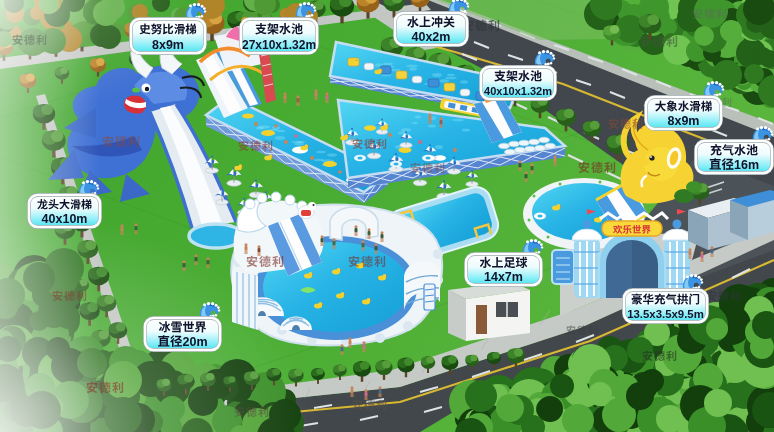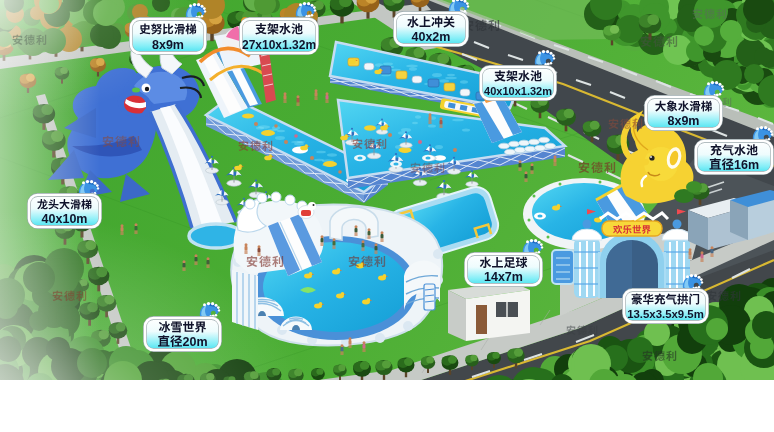--- a/index.html
+++ b/index.html
@@ -1,12 +1,12 @@
 <!DOCTYPE html>
-<html><head><meta charset="utf-8"><style>html,body{margin:0;padding:0;background:#fff}#sc{width:774px;height:380px;overflow:hidden}svg{display:block}text{font-family:"Liberation Sans",sans-serif}</style></head><body>
+<html><head><meta charset="utf-8"><style>html,body{margin:0;padding:0;background:#fff}#sc{width:774px;height:432px;overflow:hidden}svg{display:block}text{font-family:"Liberation Sans",sans-serif}</style></head><body>
 <div id="sc">
 <svg width="774" height="432" viewBox="0 0 774 432" xmlns="http://www.w3.org/2000/svg">
 <defs>
 <path id="u53F2" d="M227 590H439V449H227ZM564 590H772V449H564ZM261 323 150 283C188 205 235 145 289 97C229 62 146 34 30 14C56 -13 89 -65 103 -93C233 -65 328 -25 396 24C533 -47 707 -70 925 -80C933 -38 957 15 981 44C772 47 611 60 487 113C535 178 555 254 562 334H896V705H564V844H439V705H109V334H437C432 276 417 222 382 175C335 213 295 261 261 323Z"></path>
 <path id="u52AA" d="M376 644C361 603 340 568 315 538L226 579L262 644ZM75 541C129 519 183 493 234 466C178 430 109 407 29 394C48 370 70 326 80 297C181 320 267 355 334 410C364 392 390 375 411 360L498 437C474 453 444 471 410 489C456 551 489 631 508 733L442 748L422 745H310C324 775 336 805 347 834L235 855C223 820 207 782 190 745H45V644H138C117 606 95 570 75 541ZM420 350C417 322 414 295 410 270H113V169H377C334 92 247 40 54 8C76 -17 104 -64 114 -96C363 -47 464 41 509 169H752C741 81 728 39 712 25C703 16 692 14 675 14C654 14 606 15 559 20C577 -9 590 -54 592 -86C649 -88 702 -88 734 -85C769 -82 796 -74 821 -49C852 -18 871 57 887 223C890 238 891 270 891 270H533L542 339L548 326C609 347 665 374 714 409C766 368 827 336 898 314C913 343 944 388 969 410C905 426 848 451 801 484C867 556 915 650 942 773L871 796L851 792H523V691H586L531 678C558 605 592 541 636 487C592 457 541 434 487 419C503 402 522 374 536 350ZM637 691H803C782 640 753 595 718 557C684 596 657 641 637 691Z"></path>
 <path id="u6BD4" d="M112 -89C141 -66 188 -43 456 53C451 82 448 138 450 176L235 104V432H462V551H235V835H107V106C107 57 78 27 55 11C75 -10 103 -60 112 -89ZM513 840V120C513 -23 547 -66 664 -66C686 -66 773 -66 796 -66C914 -66 943 13 955 219C922 227 869 252 839 274C832 97 825 52 784 52C767 52 699 52 682 52C645 52 640 61 640 118V348C747 421 862 507 958 590L859 699C801 634 721 554 640 488V840Z"></path>
 <path id="u6ED1" d="M89 756C142 717 219 660 255 624L335 712C296 746 217 799 164 834ZM35 473C89 439 166 390 202 360L275 453C235 482 157 528 104 557ZM70 3 176 -71C226 23 277 133 321 234L227 308C177 197 115 76 70 3ZM486 191H747V144H486ZM486 272V316H747V272ZM380 815V547H285V359H376V-90H486V63H747V18C747 5 742 1 729 1C717 1 671 1 632 3C646 -23 659 -63 664 -91C732 -91 780 -90 815 -75C849 -60 860 -34 860 16V359H956V547H855V815ZM773 408H395V455H841V408ZM488 547V605H581V547ZM742 547H678V678H488V723H742Z"></path>
 <path id="u68AF" d="M169 850V663H40V552H162C134 431 80 290 19 212C39 180 65 125 77 91C111 142 143 215 169 296V-89H278V368C297 328 315 288 325 260L395 341C378 369 305 483 278 518V552H377V663H278V850ZM613 404V326H521L530 404ZM436 502C429 413 415 301 402 228H570C511 147 424 76 333 36C357 14 391 -26 408 -53C484 -13 555 49 613 122V-88H725V228H847C843 146 838 113 830 102C823 94 816 92 804 92C794 92 774 93 749 95C764 66 774 20 776 -15C812 -16 845 -14 864 -10C888 -6 904 2 921 23C942 50 949 125 955 285C956 298 957 326 957 326H725V404H932V687H835C858 726 882 772 904 817L788 850C773 800 745 734 720 687H589L625 703C613 744 583 803 550 847L457 809C480 773 504 725 517 687H405V588H613V502ZM725 588H823V502H725Z"></path>
 <path id="u652F" d="M434 850V718H69V599H434V482H118V365H250L196 346C246 254 308 178 384 116C279 71 156 43 22 26C45 -1 76 -58 87 -90C237 -65 378 -25 499 38C607 -21 737 -60 893 -82C909 -48 943 7 969 36C837 50 721 77 624 117C728 197 810 302 862 438L778 487L756 482H559V599H927V718H559V850ZM322 365H687C643 288 581 227 505 178C427 228 366 290 322 365Z"></path>
 <path id="u67B6" d="M662 671H804V510H662ZM549 774V408H924V774ZM436 383V311H51V205H367C285 126 154 57 30 21C55 -2 90 -47 108 -76C227 -33 347 42 436 133V-91H561V134C651 46 771 -27 891 -67C908 -36 945 10 970 34C845 67 717 130 633 205H945V311H561V383ZM188 849 184 750H51V647H172C154 555 115 486 26 438C52 418 85 375 98 346C216 414 264 515 286 647H387C382 548 375 507 365 494C356 486 348 483 335 483C320 483 290 484 257 487C274 459 285 415 288 382C331 381 371 381 395 385C422 389 443 398 463 421C487 450 496 528 504 708C505 722 506 750 506 750H298L303 849Z"></path>

